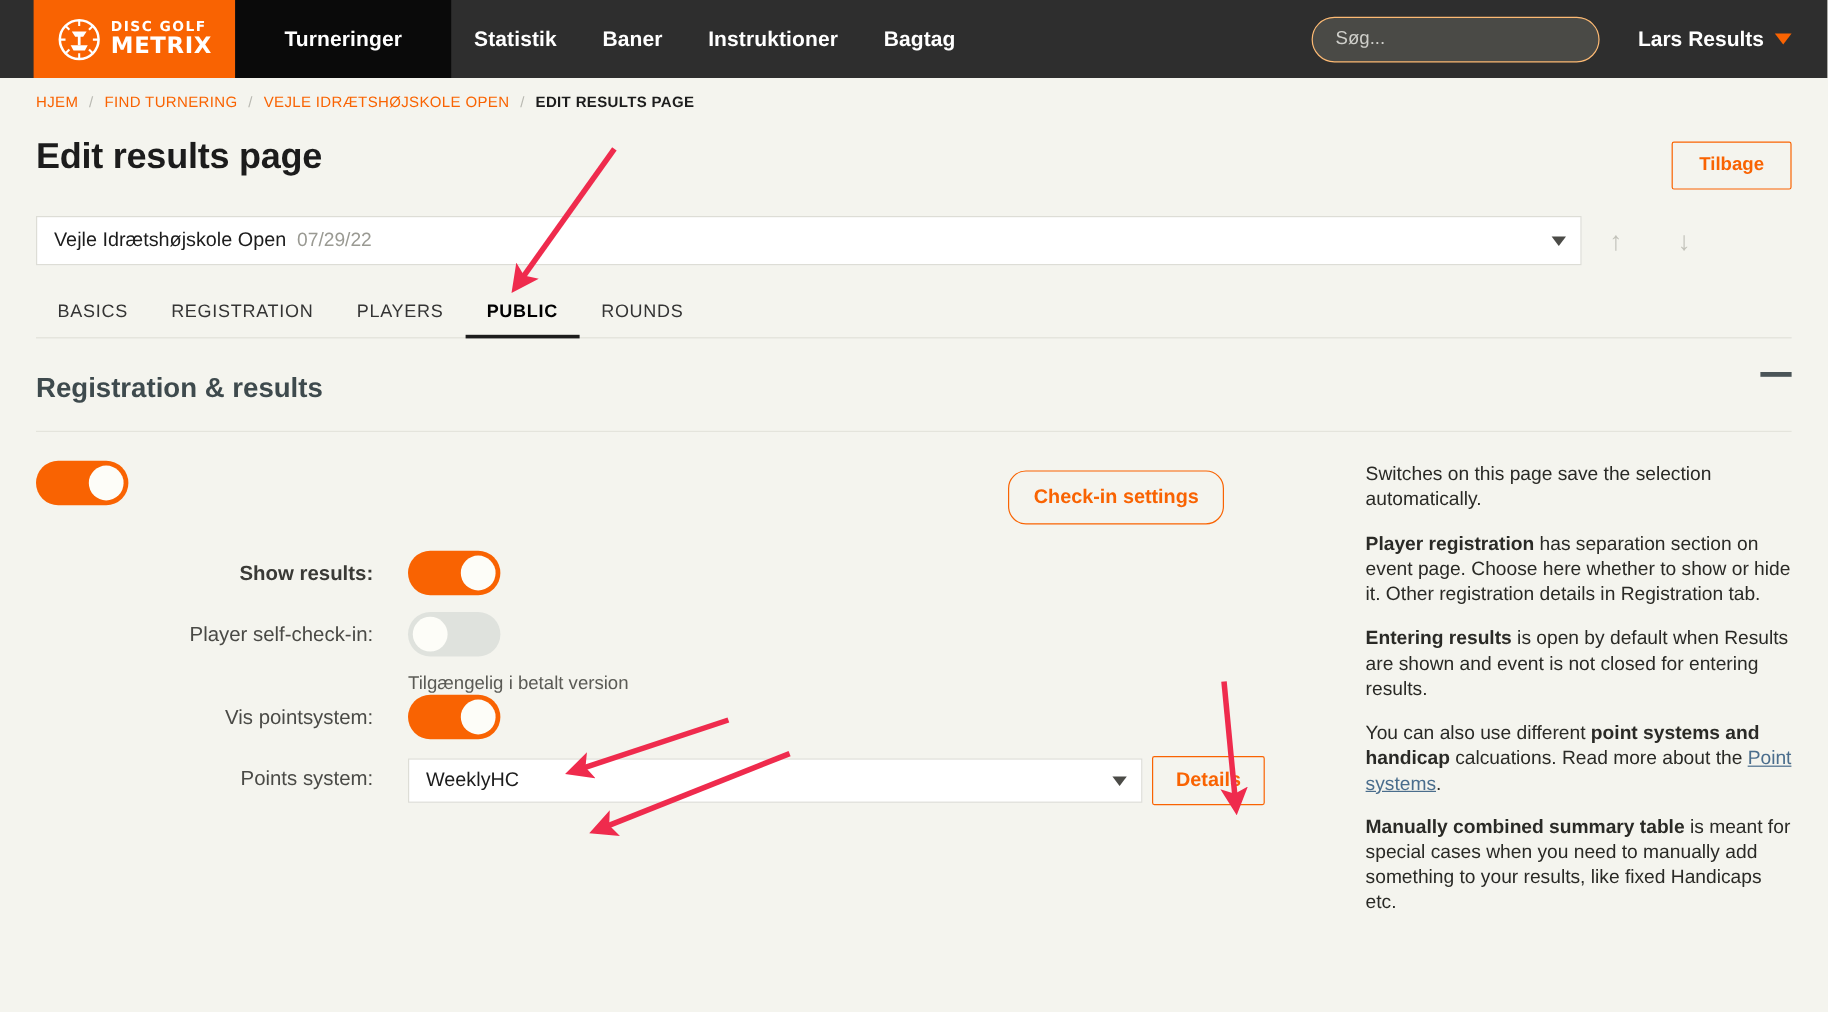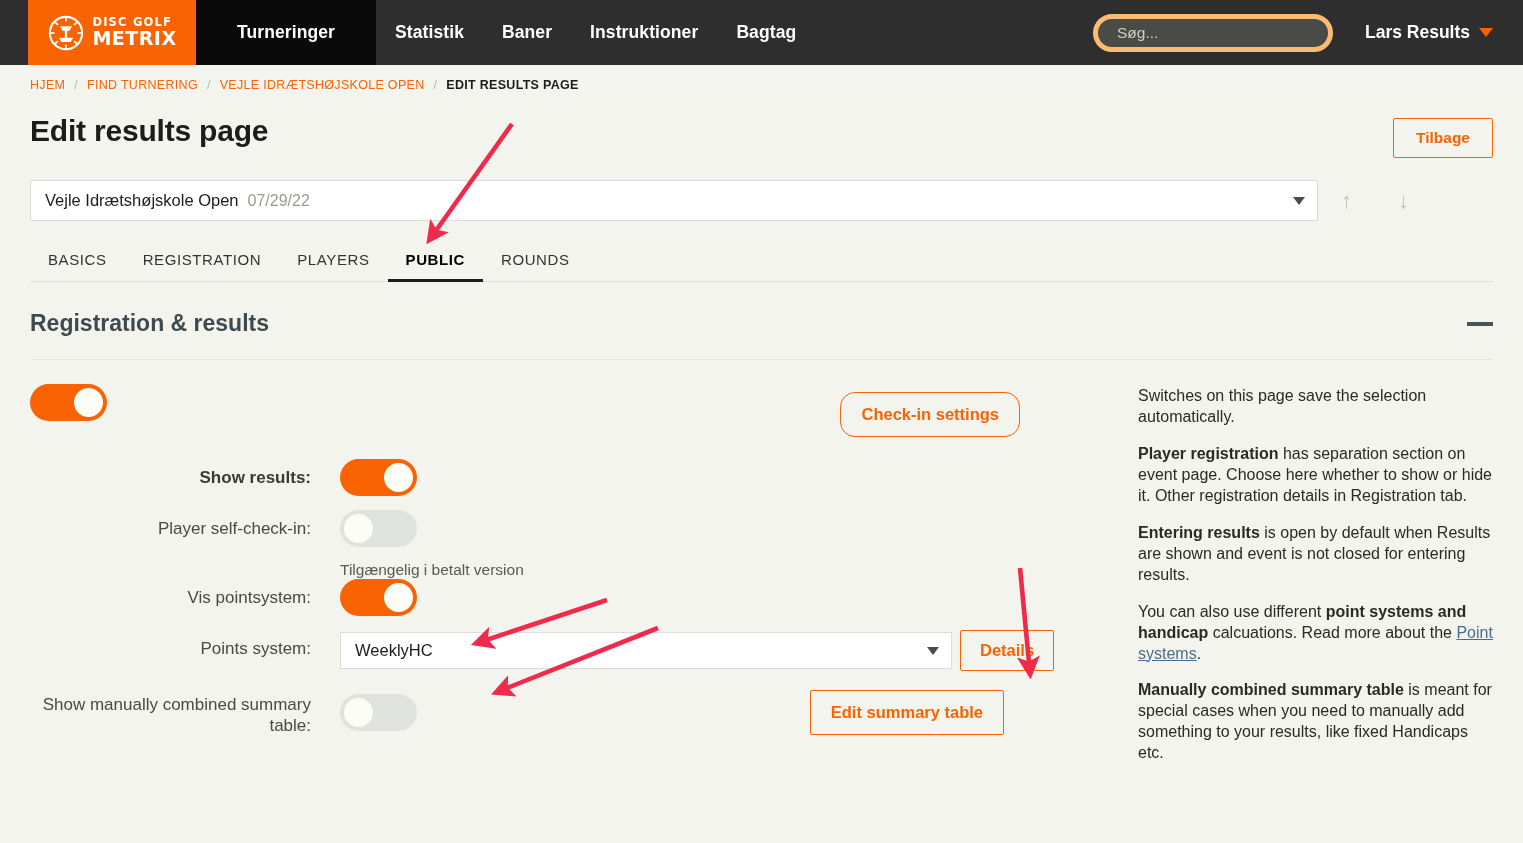--- a/index.html
+++ b/index.html
@@ -41,21 +41,21 @@
   }
   .nav-item {
     display: flex; align-items: center; padding: 0 19px;
     color: #ffffff; font-size: 17.5px; font-weight: 700;
     letter-spacing: 0.1px; cursor: pointer; white-space: nowrap;
   }
   .nav-spacer { flex: 1 1 auto; }
   .search-wrap { display: flex; align-items: center; padding-right: 10px; }
   .search-box {
     width: 240px; height: 38px; border-radius: 19px;
-    border: 5px solid #fdba74; background: #4a4a46;
+    border: 1px solid #fdba74; background: #4a4a46;
     color: #22c55e; font-size: 15.5px;
     padding: 0 19px; outline: none;
     font-family: "Liberation Sans", sans-serif;
   }
   .search-box::placeholder { color: #cfcfca; }
   .user-wrap {
     display: flex; align-items: center; gap: 9px;
     padding: 0 30px 0 22px; cursor: pointer;
   }
   .user-name { color: #fff; font-size: 17.5px; font-weight: 700; }
@@ -122,21 +122,21 @@
   .tab {
     padding: 0 18px 11px 18px; font-size: 15px; letter-spacing: 0.6px;
     color: #343434; cursor: pointer; text-transform: uppercase;
     border-bottom: 3px solid transparent; margin-bottom: -1px;
   }
   .tab:first-child { padding-left: 18px; }
   .tab.active { font-weight: 700; color: #000; border-bottom-color: #1c1c1c; }
 
   
   .section-head {
-    display: flex; align-items: center; justify-content: space-between;
+    display: flex; justify-content: space-between;
     padding: 28px 0 22px 0;
   }
   .section-title { font-size: 23px; font-weight: 700; color: #3e4a4d; }
   .collapse-icon {
     width: 26px; height: 4px; background: #4a5457; cursor: pointer;
   }
   .section-divider { height: 1px; background: #e4e4dc; }
 
   
   .form-area { display: flex; padding-top: 24px; position: relative; }
@@ -346,30 +346,20 @@
         <div class="flabel" style="padding-top:8px;">Points system:</div>
         <div class="fctrl" style="align-items:center;">
           <div class="points-select">
             <span>WeeklyHC</span>
             <span class="sel-caret"></span>
           </div>
           <button class="btn-outline btn-details" style="margin-left:8px;">Details</button>
         </div>
       </div>
 
-      <div class="frow">
-        <div class="flabel" style="padding-top:4px;">Show manually combined summary table:</div>
-        <div class="fctrl" style="align-items:center;">
-          <div class="toggle off">
-            <span class="knob"></span>
-          </div>
-          <div style="flex:1 1 auto;"></div>
-          <button class="btn-outline btn-summary" style="margin-right:96px;">Edit summary table</button>
-        </div>
-      </div>
     </div>
 
     <div class="form-right help">
       <p>Switches on this page save the selection automatically.</p>
       <p>
         <b>Player registration</b><span> has separation section on event page. Choose here whether to show or hide it. Other registration details in Registration tab.</span>
       </p>
       <p>
         <b>Entering results</b><span> is open by default when Results are shown and event is not closed for entering results.</span>
       </p>

